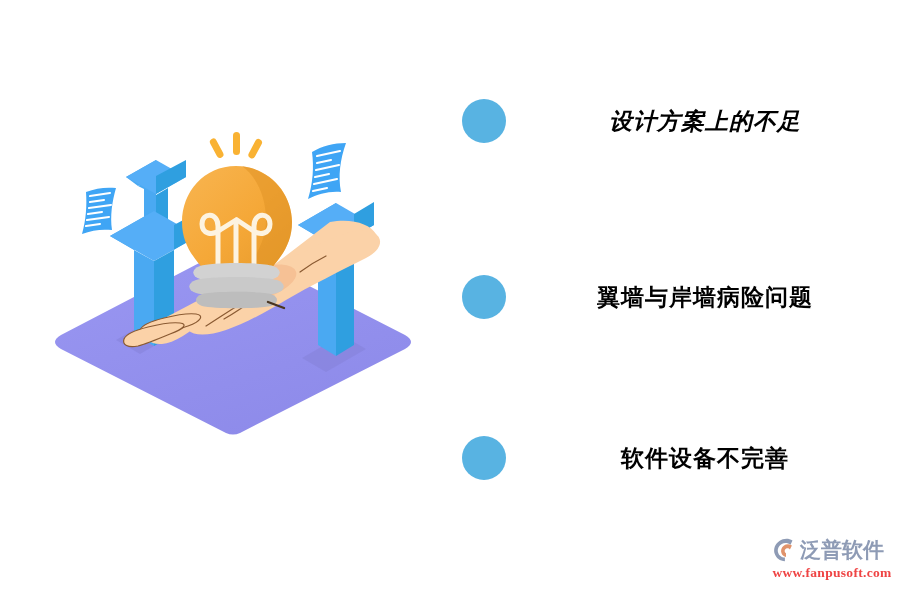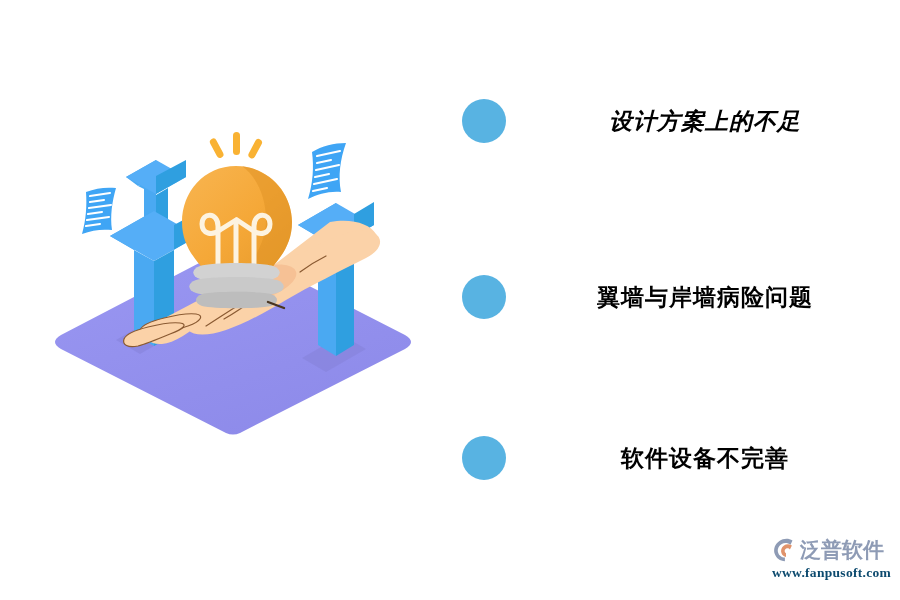--- a/index.html
+++ b/index.html
@@ -88,24 +88,24 @@
     font-weight: bold;
     color: #8e9bb5;
     letter-spacing: 0px;
     margin-left: 2px;
     line-height: 30px;
   }
   #watermark-url {
     font-family: "Liberation Serif", "DejaVu Serif", serif;
     font-size: 13.5px;
     font-weight: bold;
-    color: #0c4a6e;
+    color: #ef4444;
     letter-spacing: 0.3px;
     margin-top: -1px;
-    text-align: left;
+    text-align: center;
   }
 </style>
 </head>
 <body>
 
 <div id="canvas">
 
   <div id="illustration">
     <svg width="410" height="310" viewBox="0 0 410 310" xmlns="http://www.w3.org/2000/svg">
       <defs>

